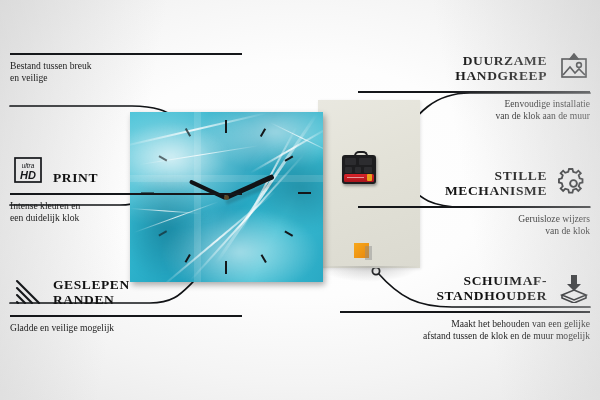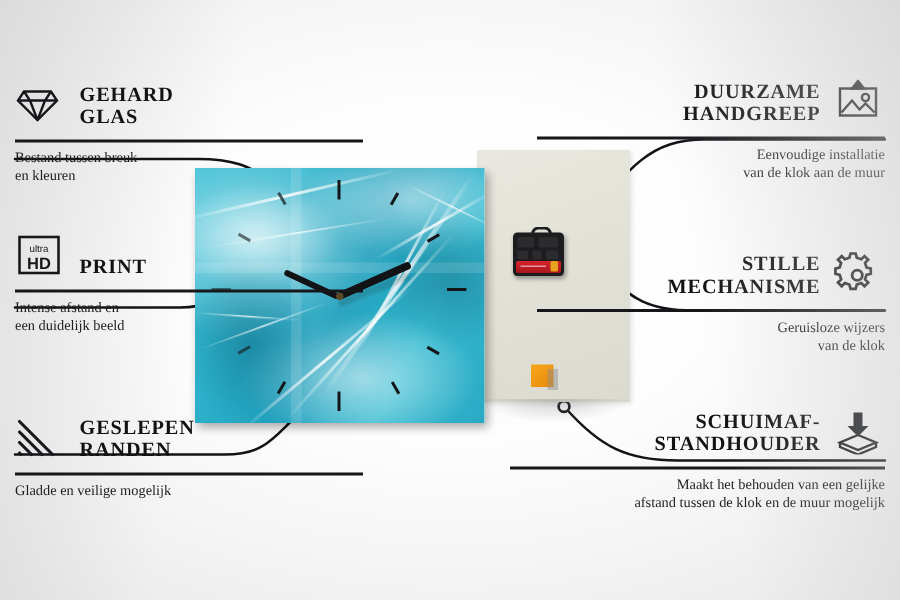--- a/index.html
+++ b/index.html
@@ -16,21 +16,21 @@
   #stage:before,#stage:after{content:"";position:absolute;top:0;bottom:0;width:170px;pointer-events:none;}
   #stage:before{left:0;background:linear-gradient(100deg,rgba(205,205,205,.55),rgba(255,255,255,0) 70%);}
   #stage:after{right:0;background:linear-gradient(260deg,rgba(205,205,205,.55),rgba(255,255,255,0) 70%);}
 
   .feature{position:absolute;width:232px;}
   .feature.left{left:10px;text-align:left;}
   .feature.right{right:10px;text-align:right;}
 
   .fhead{display:flex;align-items:center;gap:9px;min-height:40px;}
   .feature.right .fhead{flex-direction:row-reverse;}
-  .ficon{flex:0 0 auto;width:34px;height:34px;display:flex;align-items:center;justify-content:flex-start;}
+  .ficon{flex:0 0 auto;width:34px;height:34px;display:flex;align-items:center;justify-content:flex-end;font-style:italic;}
   .ficon svg{display:block;}
   .ftitle{font-size:13.5px;font-weight:700;letter-spacing:.6px;line-height:1.12;color:#121212;
           text-transform:uppercase;font-family:"Liberation Serif", serif;}
   .rule{height:1.6px;background:#15171a;margin:3px 0 5px 0;}
   .fdesc{font-size:9.6px;line-height:1.32;color:#1d1d1d;font-family:"Liberation Serif", serif;}
 
   
   #wires{position:absolute;left:0;top:0;width:600px;height:400px;pointer-events:none;}
 
   
@@ -163,53 +163,42 @@
       <div class="tick ticksm" style="left:57px;top:16px;transform:rotate(-30deg);opacity:.7;"></div>
 
       <div class="shadowcast" style="left:96px;top:88px;width:50px;height:5px;transform-origin:left center;transform:rotate(-22deg);"></div>
       <div id="hand-m" style="left:96px;top:83px;width:52px;height:4.6px;transform:rotate(-24deg);"></div>
       <div id="hand-h" style="left:96px;top:83.5px;width:40px;height:4.2px;transform:rotate(205deg);"></div>
       <div id="pin" style="left:94px;top:83px;"></div>
     </div>
   </div>
 
   <div class="feature left" style="top:50px;">
-    <div class="fhead">
-      <span class="ficon">
-        <svg width="30" height="26" viewBox="0 0 30 26" fill="none" stroke="#15171a" stroke-width="1.6">
-          <path d="M6 4 H24 L28 10 L15 23 L2 10 Z"></path>
-          <path d="M2 10 H28 M6 4 L10 10 L15 23 M24 4 L20 10 L15 23 M10 10 H20"></path>
-        </svg>
-      </span>
-      <span class="ftitle">
-        <span>GEHARD</span><br><span>GLAS</span>
-      </span>
-    </div>
-    <div class="rule"></div>
-    <div class="fdesc">
-      <span>Bestand tussen breuk</span><br><span>en kleuren</span>
+    <div class="rule"></div>
+    <div class="fdesc">
+      <span>Bestand tussen breuk</span><br><span>en veilige</span>
     </div>
   </div>
 
   <div class="feature left" style="top:150px;">
     <div class="fhead">
       <span class="ficon">
         <svg width="32" height="28" viewBox="0 0 32 28">
           <rect x="3" y="2" width="26" height="24" fill="none" stroke="#15171a" stroke-width="1.7"></rect>
           <text x="16" y="12" font-family="Liberation Sans, sans-serif" font-size="6.5" text-anchor="middle" fill="#15171a">ultra</text>
           <text x="16" y="23" font-family="Liberation Sans, sans-serif" font-size="11" font-weight="bold" text-anchor="middle" fill="#15171a">HD</text>
         </svg>
       </span>
       <span class="ftitle">
         <br><span>PRINT</span>
       </span>
     </div>
     <div class="rule"></div>
     <div class="fdesc">
-      <span>Intense afstand en</span><br><span>een duidelijk beeld</span>
+      <span>Intense kleuren en</span><br><span>een duidelijk klok</span>
     </div>
   </div>
 
   <div class="feature left" style="top:272px;">
     <div class="fhead">
       <span class="ficon">
         <svg width="30" height="28" viewBox="0 0 30 28" stroke="#15171a" stroke-width="2.1" stroke-linecap="round">
           <path d="M3 3 L25 25"></path>
             <path d="M3 10 L18 25"></path>
             <path d="M3 17 L11 25"></path>

